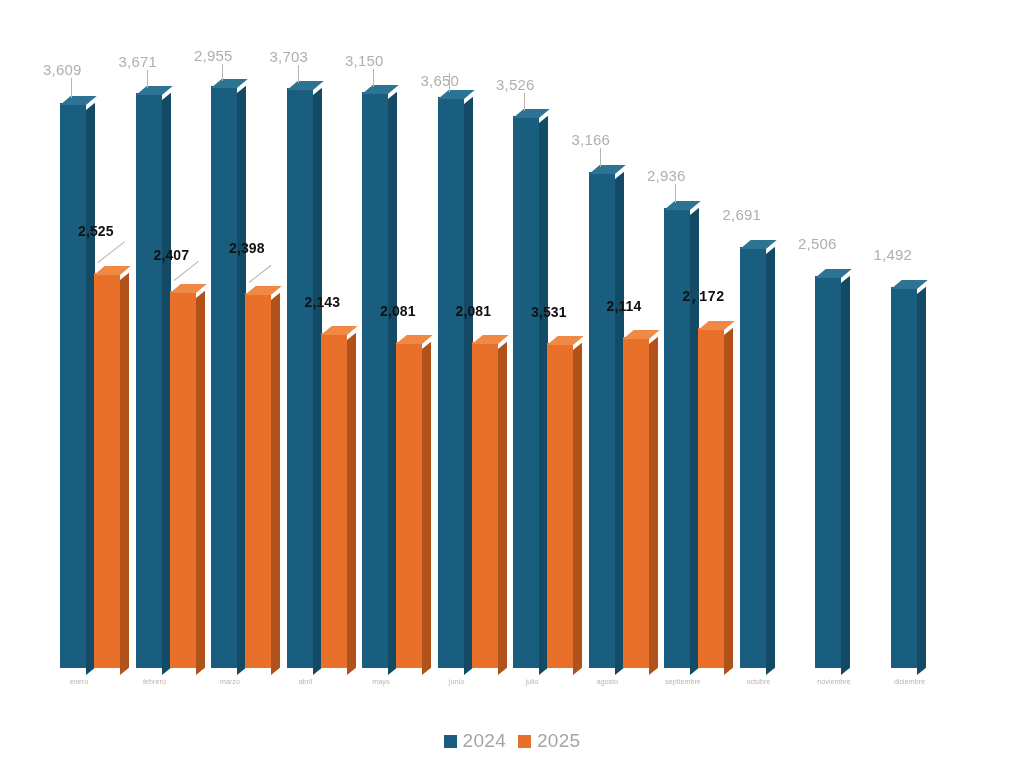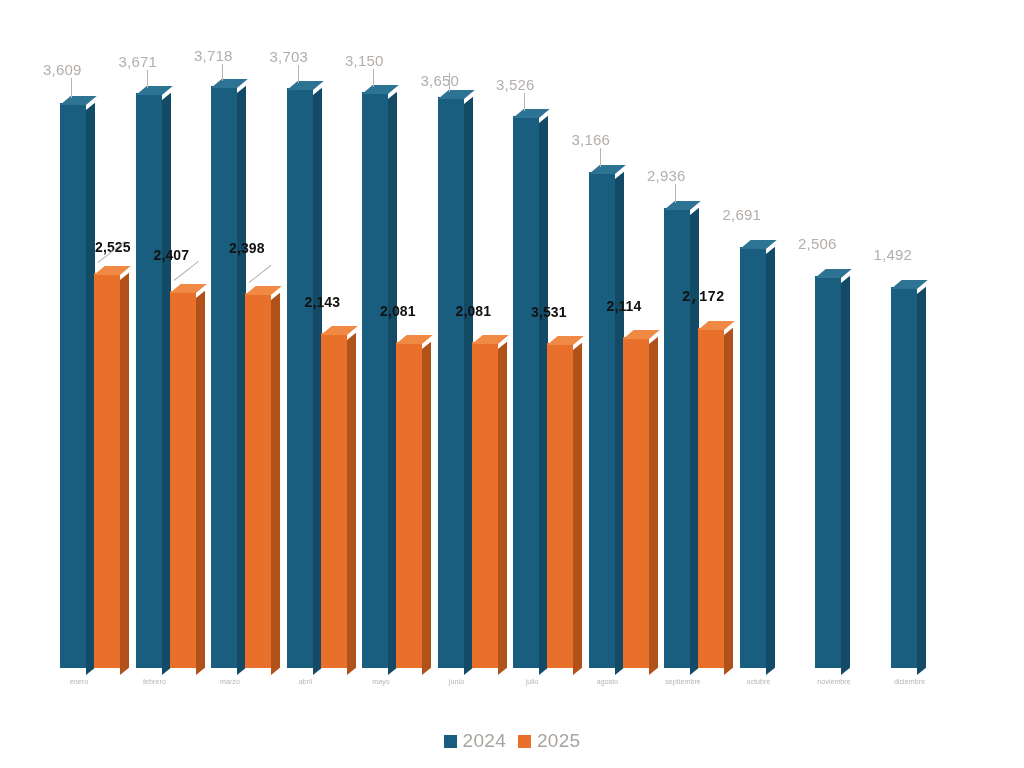--- a/index.html
+++ b/index.html
@@ -131,21 +131,21 @@
           <span class="top"></span>
         </div>
         <div class="bar y2025" style="height: 395.264px;">
           <span class="front"></span>
           <span class="side"></span>
           <span class="top"></span>
         </div>
       </div>
       <div class="lbl v2024" style="left: 43px; top: 62.0471px;">3,609</div>
       <div class="leader vert" style="left: 71px; top: 78.0471px; height: 20px;"></div>
-      <div class="lbl v2025" style="left: 78px; top: 240px; margin-left: 17px;">2,525</div>
+      <div class="lbl v2025" style="left: 78px; top: 224px;">2,525</div>
       <div class="leader diag" style="left: 98px; top: 261.736px; width: 34px;"></div>
       <div class="cat" style="left: 34px;">enero</div>
       <div class="group" style="left: 133.5px;">
         <div class="bar y2024" style="height: 574.658px;">
           <span class="front"></span>
           <span class="side"></span>
           <span class="top"></span>
         </div>
         <div class="bar y2025" style="height: 376.792px;">
           <span class="front"></span>
@@ -163,21 +163,21 @@
           <span class="front"></span>
           <span class="side"></span>
           <span class="top"></span>
         </div>
         <div class="bar y2025" style="height: 375.383px;">
           <span class="front"></span>
           <span class="side"></span>
           <span class="top"></span>
         </div>
       </div>
-      <div class="lbl v2024" style="left: 194px; top: 47.9843px;">3,718</div>
+      <div class="lbl v2024" style="left: 194px; top: 47.9843px;">2,955</div>
       <div class="leader vert" style="left: 222px; top: 63.9843px; height: 17px;"></div>
       <div class="lbl v2025" style="left: 229px; top: 241px;">2,398</div>
       <div class="leader diag" style="left: 249px; top: 281.617px; width: 28px;"></div>
       <div class="cat" style="left: 185px;">marzo</div>
       <div class="group" style="left: 284.5px;">
         <div class="bar y2024" style="height: 579.668px;">
           <span class="front"></span>
           <span class="side"></span>
           <span class="top"></span>
         </div>

